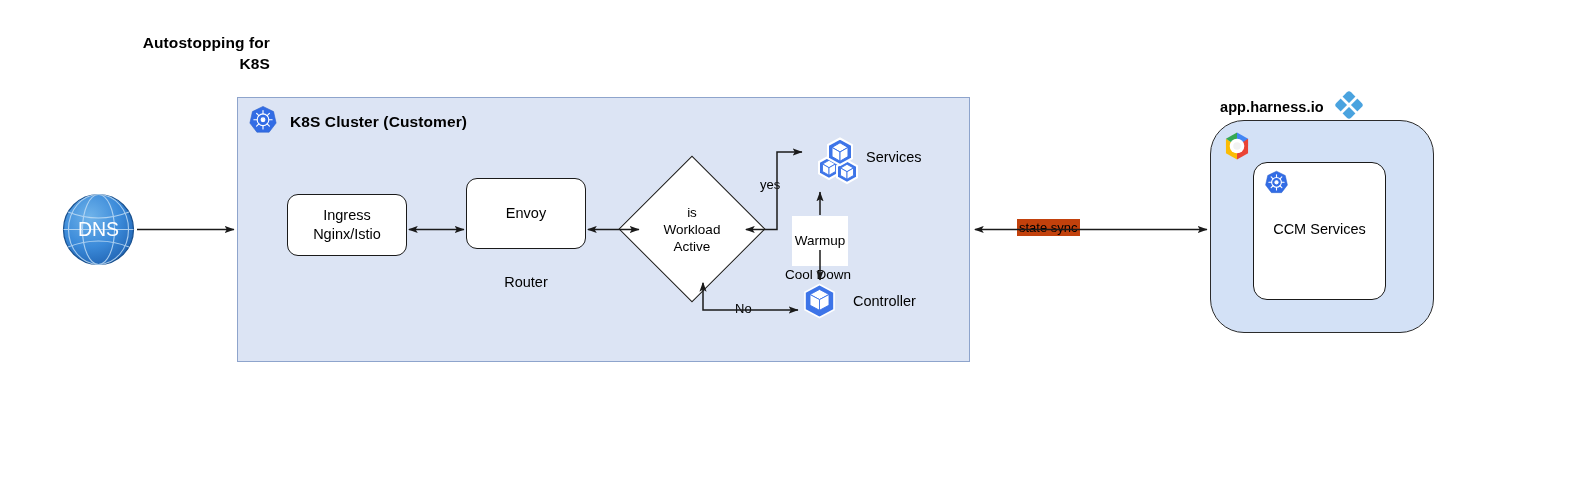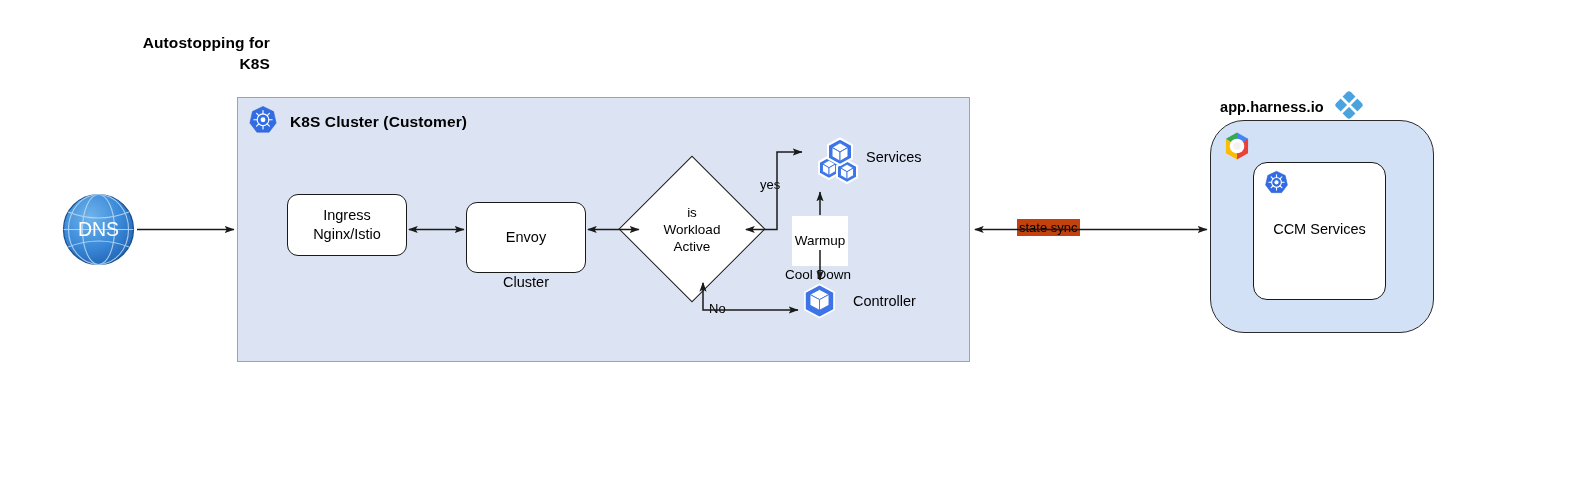--- a/index.html
+++ b/index.html
@@ -66,21 +66,21 @@
     box-sizing: border-box;
     display: flex;
     align-items: center;
     justify-content: center;
     text-align: center;
     font-size: 14.5px;
     line-height: 19px;
     white-space: pre-line;
   }
   .ingress-box { left: 287px; top: 194px; width: 120px; height: 62px; }
-  .envoy-box   { left: 466px; top: 202px; width: 120px; height: 71px; }
+  .envoy-box   { left: 466px; top: 178px; width: 120px; height: 71px; }
 
   .router-label {
     left: 466px;
     top: 274px;
     width: 120px;
     text-align: center;
     font-size: 14.5px;
   }
 
   
@@ -111,21 +111,21 @@
     z-index: 2;
   }
 
   
   .edge-label {
     font-size: 13px;
     line-height: 17px;
     white-space: nowrap;
   }
   .label-yes { left: 760px; top: 176px; }
-  .label-no  { left: 709px; top: 300px; }
+  .label-no  { left: 735px; top: 300px; }
   .label-statesync {
     left: 1017px;
     top: 219px;
     background: #c2410c;
     padding: 0 2px;
   }
   .warmup-block {
     left: 781px;
     top: 216px;
     width: 78px;
@@ -259,21 +259,21 @@
       </g>
       <text x="36.5" y="42.5" text-anchor="middle" fill="#ffffff" font-family="Liberation Sans, sans-serif" font-size="19.5">DNS</text>
     </svg>
   </div>
 
   <div class="abs node-box ingress-box">Ingress
 Nginx/Istio</div>
 
   <div class="abs node-box envoy-box">Envoy</div>
 
-  <div class="abs router-label">Cluster</div>
+  <div class="abs router-label">Router</div>
 
   <div class="abs diamond-wrap">
     <div class="diamond-shape"></div>
     <div class="diamond-text">is
 Workload
 Active</div>
   </div>
 
   <div class="abs icon-services">
     <svg width="62" height="62" viewBox="0 0 62 62">

